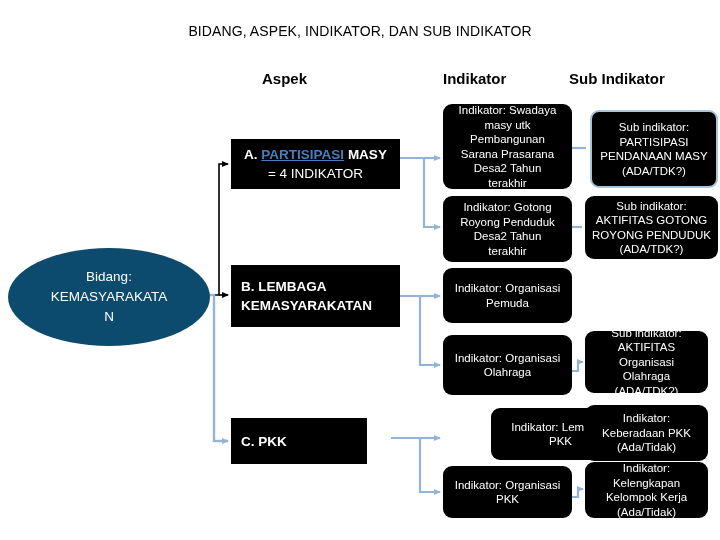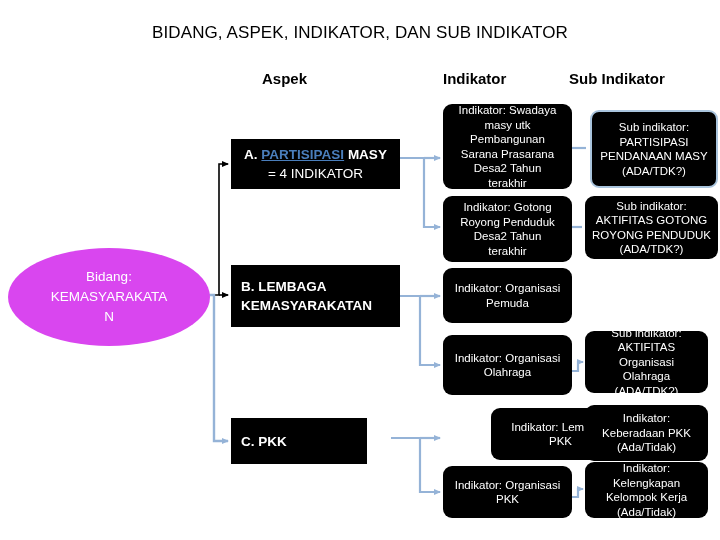--- a/index.html
+++ b/index.html
@@ -19,21 +19,21 @@
     overflow: hidden;
     background: #ffffff;
   }
   
   .title {
     position: absolute;
     left: 0;
     top: 23px;
     width: 720px;
     text-align: center;
-    font-size: 17px;
+    font-size: 14px;
     font-weight: normal;
     letter-spacing: 0.1px;
     color: #000000;
     white-space: nowrap;
   }
   
   .col-head {
     position: absolute;
     font-size: 15px;
     font-weight: bold;
@@ -54,21 +54,21 @@
     pointer-events: none;
   }
 
   
   .ellipse {
     position: absolute;
     left: 8px;
     top: 248px;
     width: 202px;
     height: 98px;
-    background: #d946ef;
+    background: #0c4a6e;
     border-radius: 50%;
     color: #ffffff;
     display: flex;
     flex-direction: column;
     align-items: center;
     justify-content: center;
     text-align: center;
     font-size: 13.5px;
     line-height: 20px;
   }

